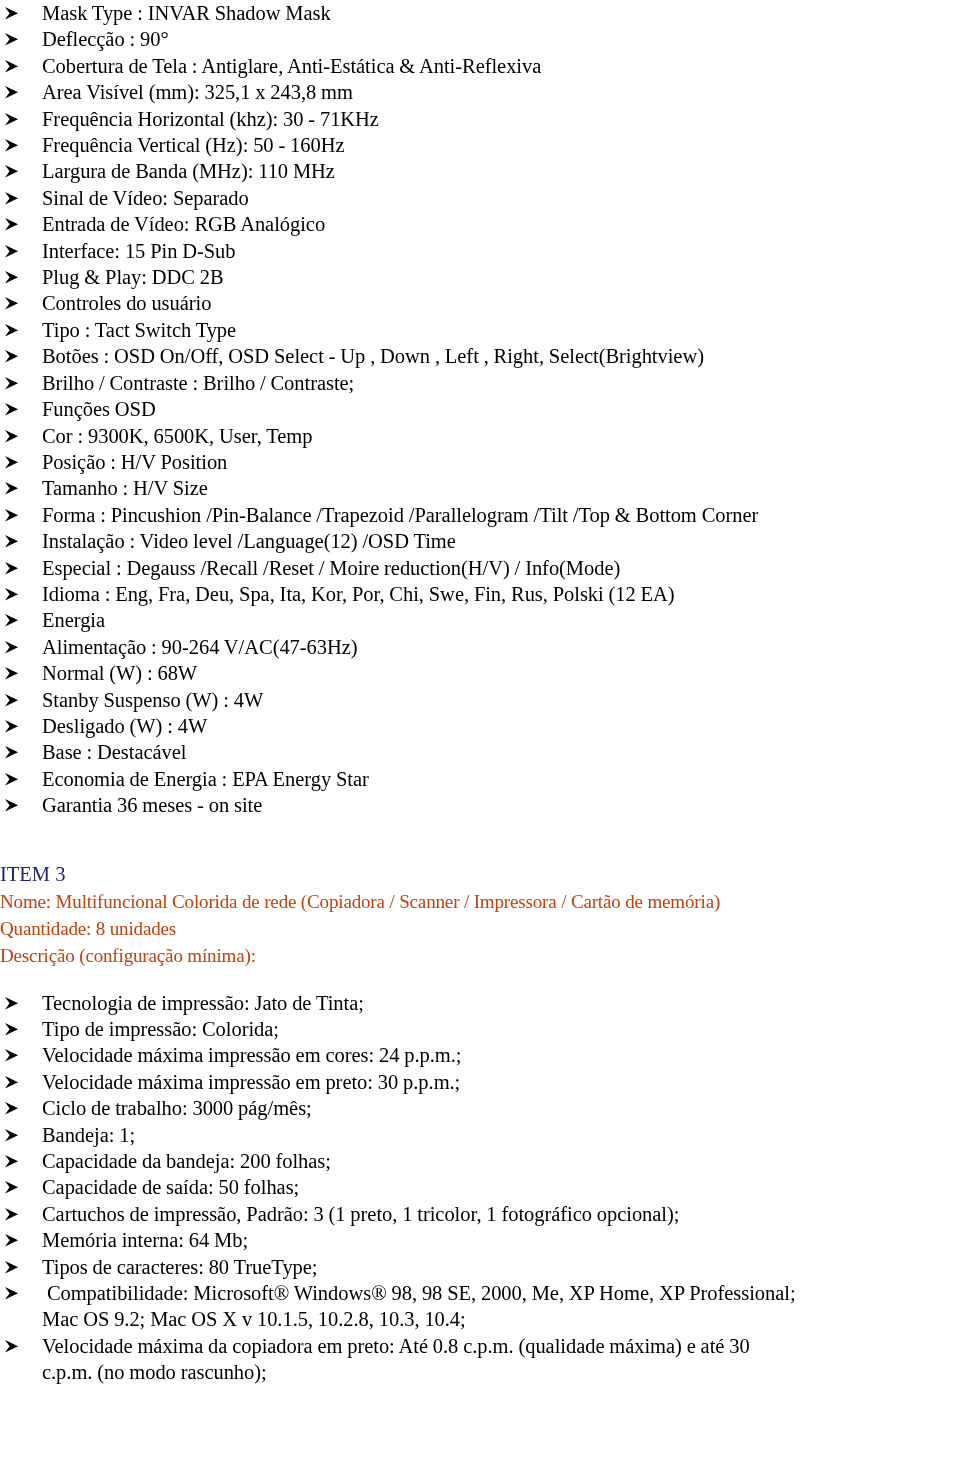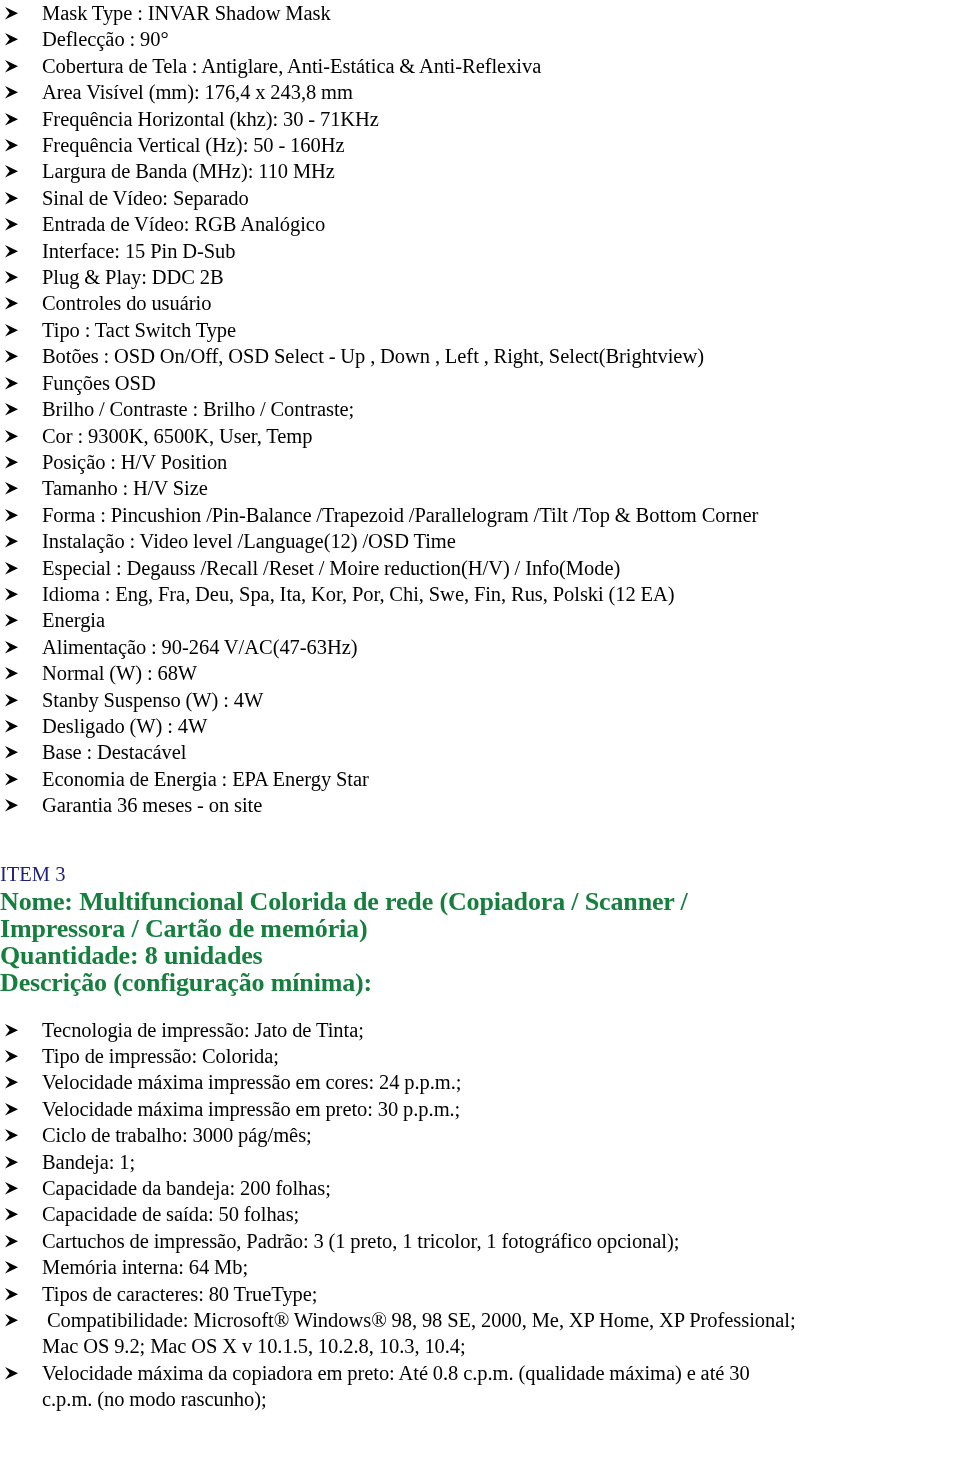--- a/index.html
+++ b/index.html
@@ -58,24 +58,24 @@
   }
   .item-label {
     font-size: 20.5px;
     line-height: 27px;
     font-weight: normal;
     color: #1f1f7c;
     margin: 0;
     padding: 0;
   }
   .item-line {
-    font-size: 26px;
+    font-size: 19px;
     line-height: 27px;
-    font-weight: bold;
-    color: #15803d;
+    font-weight: normal;
+    color: #c2410c;
     margin: 0;
     padding: 0;
     letter-spacing: -0.15px;
   }
   .gap-small { height: 21px; }
   .gap-pre-item { height: 42px; }
 </style>
 </head>
 <body>
 
@@ -86,21 +86,21 @@
             <path d="M1 0 L14 6.2 L1 12.6 L5.6 6.2 Z" fill="#000000"></path>
           </svg></span><span class="spec-text">Mask Type : INVAR Shadow Mask</span></li>
       <li class="spec-item"><span class="bullet-arrow"><svg width="16" height="13" viewBox="0 0 16 13" aria-hidden="true">
             <path d="M1 0 L14 6.2 L1 12.6 L5.6 6.2 Z" fill="#000000"></path>
           </svg></span><span class="spec-text">Deflecção : 90°</span></li>
       <li class="spec-item"><span class="bullet-arrow"><svg width="16" height="13" viewBox="0 0 16 13" aria-hidden="true">
             <path d="M1 0 L14 6.2 L1 12.6 L5.6 6.2 Z" fill="#000000"></path>
           </svg></span><span class="spec-text">Cobertura de Tela : Antiglare, Anti-Estática &amp; Anti-Reflexiva</span></li>
       <li class="spec-item"><span class="bullet-arrow"><svg width="16" height="13" viewBox="0 0 16 13" aria-hidden="true">
             <path d="M1 0 L14 6.2 L1 12.6 L5.6 6.2 Z" fill="#000000"></path>
-          </svg></span><span class="spec-text">Area Visível (mm): 176,4 x 243,8 mm</span></li>
+          </svg></span><span class="spec-text">Area Visível (mm): 325,1 x 243,8 mm</span></li>
       <li class="spec-item"><span class="bullet-arrow"><svg width="16" height="13" viewBox="0 0 16 13" aria-hidden="true">
             <path d="M1 0 L14 6.2 L1 12.6 L5.6 6.2 Z" fill="#000000"></path>
           </svg></span><span class="spec-text">Frequência Horizontal (khz): 30 - 71KHz</span></li>
       <li class="spec-item"><span class="bullet-arrow"><svg width="16" height="13" viewBox="0 0 16 13" aria-hidden="true">
             <path d="M1 0 L14 6.2 L1 12.6 L5.6 6.2 Z" fill="#000000"></path>
           </svg></span><span class="spec-text">Frequência Vertical (Hz): 50 - 160Hz</span></li>
       <li class="spec-item"><span class="bullet-arrow"><svg width="16" height="13" viewBox="0 0 16 13" aria-hidden="true">
             <path d="M1 0 L14 6.2 L1 12.6 L5.6 6.2 Z" fill="#000000"></path>
           </svg></span><span class="spec-text">Largura de Banda (MHz): 110 MHz</span></li>
       <li class="spec-item"><span class="bullet-arrow"><svg width="16" height="13" viewBox="0 0 16 13" aria-hidden="true">
@@ -119,24 +119,24 @@
             <path d="M1 0 L14 6.2 L1 12.6 L5.6 6.2 Z" fill="#000000"></path>
           </svg></span><span class="spec-text">Controles do usuário</span></li>
       <li class="spec-item"><span class="bullet-arrow"><svg width="16" height="13" viewBox="0 0 16 13" aria-hidden="true">
             <path d="M1 0 L14 6.2 L1 12.6 L5.6 6.2 Z" fill="#000000"></path>
           </svg></span><span class="spec-text">Tipo : Tact Switch Type</span></li>
       <li class="spec-item"><span class="bullet-arrow"><svg width="16" height="13" viewBox="0 0 16 13" aria-hidden="true">
             <path d="M1 0 L14 6.2 L1 12.6 L5.6 6.2 Z" fill="#000000"></path>
           </svg></span><span class="spec-text">Botões : OSD On/Off, OSD Select - Up , Down , Left , Right, Select(Brightview)</span></li>
       <li class="spec-item"><span class="bullet-arrow"><svg width="16" height="13" viewBox="0 0 16 13" aria-hidden="true">
             <path d="M1 0 L14 6.2 L1 12.6 L5.6 6.2 Z" fill="#000000"></path>
+          </svg></span><span class="spec-text">Brilho / Contraste : Brilho / Contraste;</span></li>
+      <li class="spec-item"><span class="bullet-arrow"><svg width="16" height="13" viewBox="0 0 16 13" aria-hidden="true">
+            <path d="M1 0 L14 6.2 L1 12.6 L5.6 6.2 Z" fill="#000000"></path>
           </svg></span><span class="spec-text">Funções OSD</span></li>
-      <li class="spec-item"><span class="bullet-arrow"><svg width="16" height="13" viewBox="0 0 16 13" aria-hidden="true">
-            <path d="M1 0 L14 6.2 L1 12.6 L5.6 6.2 Z" fill="#000000"></path>
-          </svg></span><span class="spec-text">Brilho / Contraste : Brilho / Contraste;</span></li>
       <li class="spec-item"><span class="bullet-arrow"><svg width="16" height="13" viewBox="0 0 16 13" aria-hidden="true">
             <path d="M1 0 L14 6.2 L1 12.6 L5.6 6.2 Z" fill="#000000"></path>
           </svg></span><span class="spec-text">Cor : 9300K, 6500K, User, Temp</span></li>
       <li class="spec-item"><span class="bullet-arrow"><svg width="16" height="13" viewBox="0 0 16 13" aria-hidden="true">
             <path d="M1 0 L14 6.2 L1 12.6 L5.6 6.2 Z" fill="#000000"></path>
           </svg></span><span class="spec-text">Posição : H/V Position</span></li>
       <li class="spec-item"><span class="bullet-arrow"><svg width="16" height="13" viewBox="0 0 16 13" aria-hidden="true">
             <path d="M1 0 L14 6.2 L1 12.6 L5.6 6.2 Z" fill="#000000"></path>
           </svg></span><span class="spec-text">Tamanho : H/V Size</span></li>
       <li class="spec-item"><span class="bullet-arrow"><svg width="16" height="13" viewBox="0 0 16 13" aria-hidden="true">

